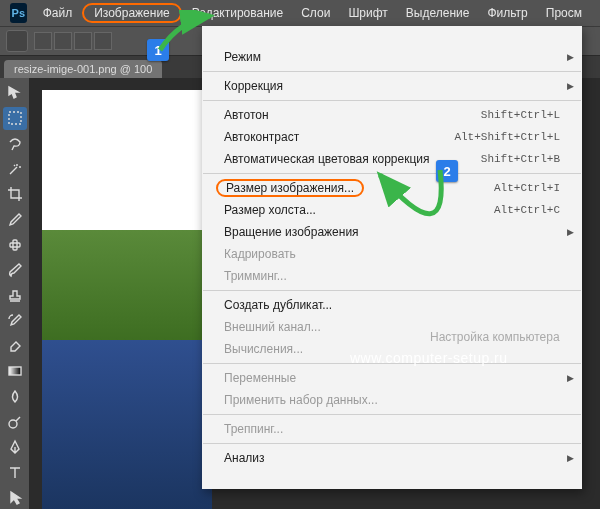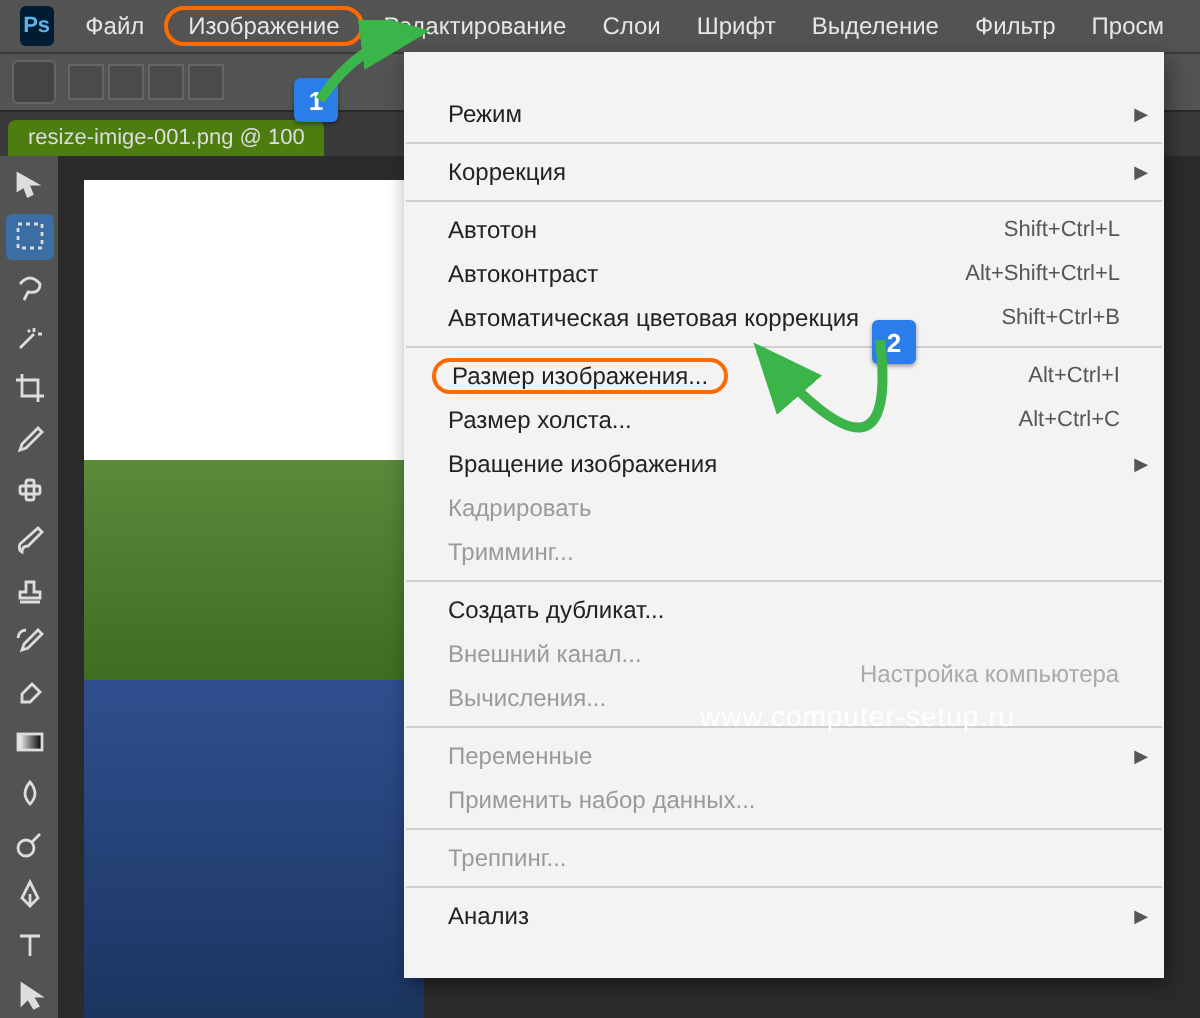--- a/index.html
+++ b/index.html
@@ -12,21 +12,21 @@
 .menu-item.highlighted { border: 2px solid #ff6a00; border-radius: 12px; padding: 1px 10px; }
 
 
 .optionsbar { height: 30px; background: #535353; border-top: 1px solid #3a3a3a; border-bottom: 1px solid #2a2a2a; display: flex; align-items: center; padding: 0 6px; gap: 6px; }
 .opt-chip { width: 22px; height: 22px; background: #444; border: 1px solid #666; border-radius: 3px; }
 .opt-group { display: flex; gap: 2px; }
 .opt-btn { width: 18px; height: 18px; background: #4b4b4b; border: 1px solid #666; }
 
 
 .doctab-row { height: 22px; background: #3a3a3a; display: flex; align-items: flex-end; }
-.doctab { background: #4d7c0f; color: #ddd; font-size: 11px; padding: 3px 10px; border-top-left-radius: 4px; border-top-right-radius: 4px; margin-left: 4px; }
+.doctab { background: #737373; color: #ddd; font-size: 11px; padding: 3px 10px; border-top-left-radius: 4px; border-top-right-radius: 4px; margin-left: 4px; }
 
 
 .toolstrip { position: absolute; left: 0; top: 78px; width: 30px; bottom: 0; background: #535353; border-right: 1px solid #2a2a2a; display: flex; flex-direction: column; align-items: center; padding-top: 4px; gap: 3px; }
 .tool-btn { width: 24px; height: 24px; display: flex; align-items: center; justify-content: center; color: #ddd; font-size: 13px; border-radius: 3px; }
 .tool-btn.sel { background: #3a6ea5; }
 .tool-btn svg { width: 16px; height: 16px; stroke: #ddd; fill: none; stroke-width: 1.4; }
 
 
 .canvas-area { position: absolute; left: 30px; top: 78px; right: 0; bottom: 0; background: #2b2b2b; padding: 12px 0 0 12px; }
 .canvas { width: 170px; height: 420px; background: #fff; position: relative; overflow: hidden; }
@@ -36,21 +36,21 @@
 
 
 .dropdown { position: absolute; left: 202px; top: 26px; width: 380px; background: #f3f3f3; box-shadow: 2px 4px 10px rgba(0,0,0,0.4); font-size: 12px; color: #222; padding: 20px 0; }
 .dd-row { display: flex; justify-content: space-between; align-items: center; height: 22px; padding: 0 22px 0 22px; position: relative; }
 .dd-row.disabled { color: #9a9a9a; text-align: right; }
 .dd-row .arrow { position: absolute; right: 8px; font-size: 9px; color: #555; }
 .dd-sep { height: 1px; background: #cfcfcf; margin: 3px 1px; }
 .dd-row.highlighted { }
 .dd-row.highlighted .lbl { display: inline-block; }
 .dd-row .circle { border: 2px solid #ff6a00; border-radius: 12px; padding: 0 8px; margin-left: -8px; }
-.shortcut { color: #555; font-size: 11px; }
+.shortcut { color: #555; font-size: 11px; font-family: Liberation Mono, monospace; }
 
 
 .callout { position: absolute; width: 22px; height: 22px; background: #2b7de9; color: #fff; font-weight: bold; font-size: 13px; display: flex; align-items: center; justify-content: center; border-radius: 3px; box-shadow: 0 1px 2px rgba(0,0,0,0.4); }
 .callout-1 { left: 147px; top: 39px; }
 .callout-2 { left: 436px; top: 160px; }
 
 
 .arrow-svg { position: absolute; pointer-events: none; }
 
 

